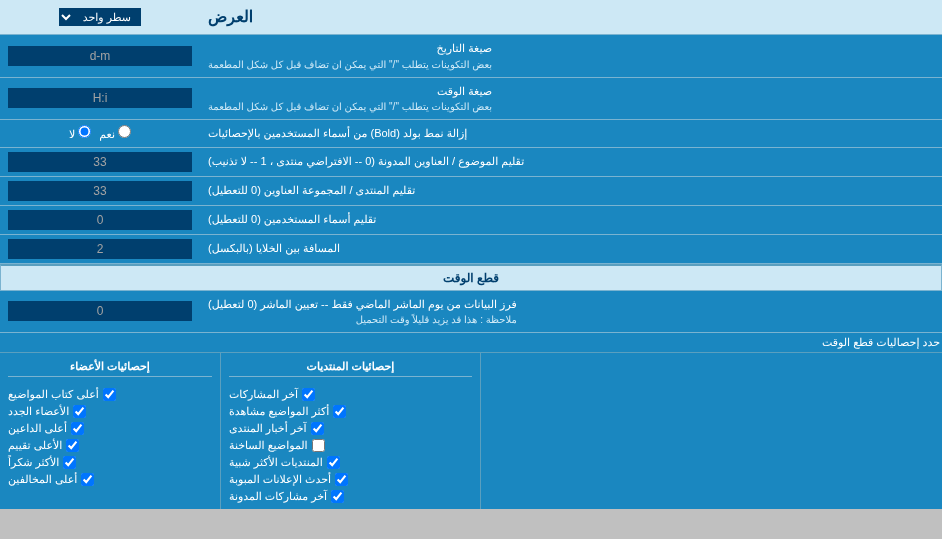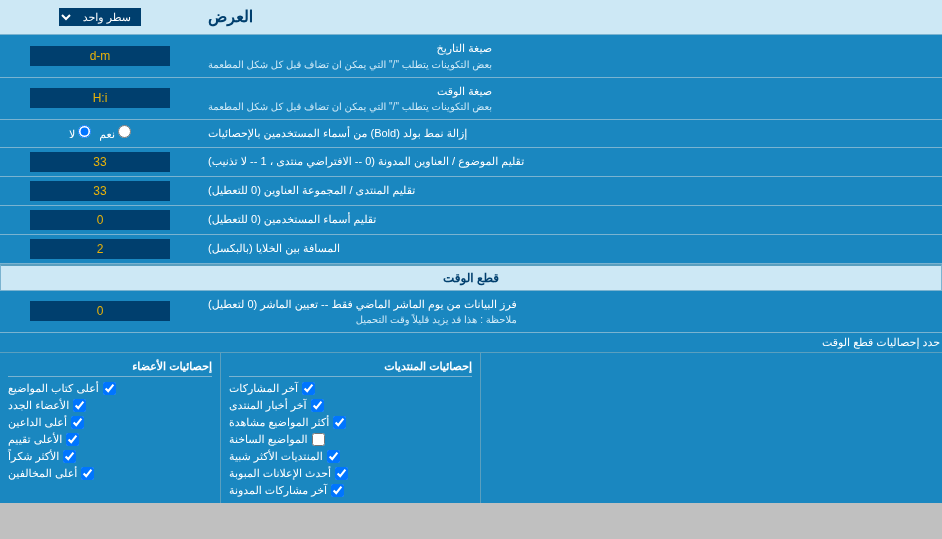--- a/index.html
+++ b/index.html
@@ -32,23 +32,23 @@
     }
     .row-input {
       width: 200px;
       background: #1a87c0;
       display: flex;
       align-items: center;
       justify-content: center;
       padding: 4px 6px;
     }
     .row-input input[type="text"] {
-      width: 140px;
+      width: 184px;
       background: #003f6e;
-      color: #eab308;
+      color: #a3a3a3;
       border: none;
       padding: 3px 6px;
       text-align: center;
       font-size: 12px;
       direction: ltr;
     }
     .radio-row {
       display: flex;
       align-items: center;
       gap: 8px;
@@ -90,24 +90,24 @@
       padding: 4px 8px;
       border-left: 1px solid #5a9fbf;
     }
     .stats-col:last-child {
       border-left: none;
     }
     .stats-col .col-header {
       color: #fff;
       font-weight: bold;
       font-size: 11px;
-      text-align: right;
+      text-align: center;
       padding: 3px 0;
       border-bottom: 1px solid #7ab3d0;
-      margin-bottom: 3px;
+      margin-bottom: 9px;
     }
     .stats-item {
       display: flex;
       align-items: center;
       gap: 4px;
       padding: 2px 0;
       color: #fff;
       font-size: 11px;
       justify-content: flex-end;
     }
@@ -244,25 +244,25 @@
       </div>
 
       <div class="stats-col" style="width:260px; flex:none;">
         <div class="col-header">إحصائيات المنتديات</div>
         <div class="stats-item">
           <input type="checkbox" checked="" style="">
           <span>آخر المشاركات</span>
         </div>
         <div class="stats-item">
           <input type="checkbox" checked="" style="">
+          <span>أكثر المواضيع مشاهدة</span>
+        </div>
+        <div class="stats-item">
+          <input type="checkbox" checked="" style="">
           <span>آخر أخبار المنتدى</span>
-        </div>
-        <div class="stats-item">
-          <input type="checkbox" checked="" style="">
-          <span>أكثر المواضيع مشاهدة</span>
         </div>
         <div class="stats-item">
           <input type="checkbox" style="">
           <span>المواضيع الساخنة</span>
         </div>
         <div class="stats-item">
           <input type="checkbox" checked="" style="">
           <span>المنتديات الأكثر شبية</span>
         </div>
         <div class="stats-item">

